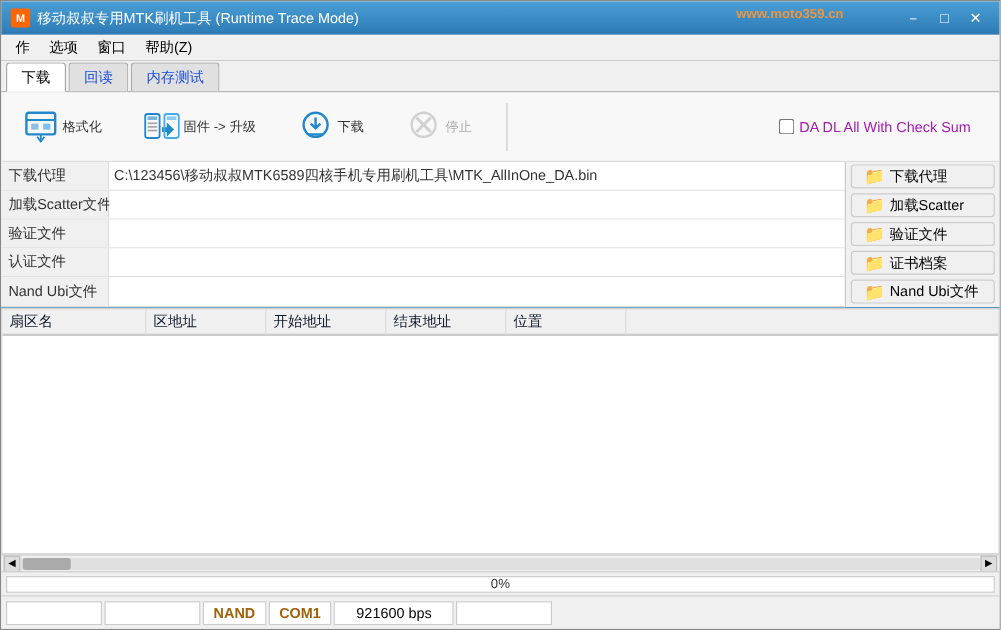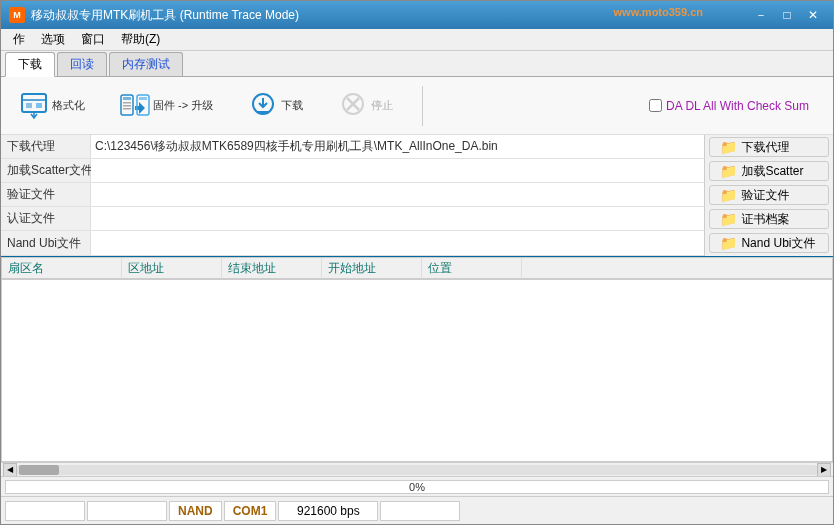--- a/index.html
+++ b/index.html
@@ -200,21 +200,21 @@
     .table-header {
       background: #f0f0f0;
       border-bottom: 2px solid #ccc;
       display: flex;
       align-items: center;
       height: 22px;
     }
     .table-col {
       padding: 2px 6px;
       font-size: 12px;
-      color: #0f766e;
+      color: #0f172a;
       border-right: 1px solid #ddd;
     }
     .col-name { width: 120px; }
     .col-region { width: 100px; }
     .col-start { width: 100px; }
     .col-end { width: 100px; }
     .col-pos { width: 100px; }
     .table-body {
       flex: 1;
       background: white;
@@ -461,22 +461,22 @@
         <span class="folder-icon">📁</span>
         <span>Nand Ubi文件</span>
       </button>
     </div>
   </div>
 
   <div class="table-section" style="flex:1;display:flex;flex-direction:column;">
     <div class="table-header">
       <span class="table-col col-name">扇区名</span>
       <span class="table-col col-region">区地址</span>
+      <span class="table-col col-start">开始地址</span>
       <span class="table-col col-end">结束地址</span>
-      <span class="table-col col-start">开始地址</span>
       <span class="table-col col-pos">位置</span>
     </div>
     <div class="table-body" style="flex:1;background:white;overflow-y:auto;"></div>
   </div>
 
   <div class="scrollbar-h">
     <div style="width:14px;height:14px;background:#ddd;border:1px solid #bbb;cursor:pointer;display:flex;align-items:center;justify-content:center;font-size:8px;">◀</div>
     <div class="scrollbar-track">
       <div class="scrollbar-thumb"></div>
     </div>

